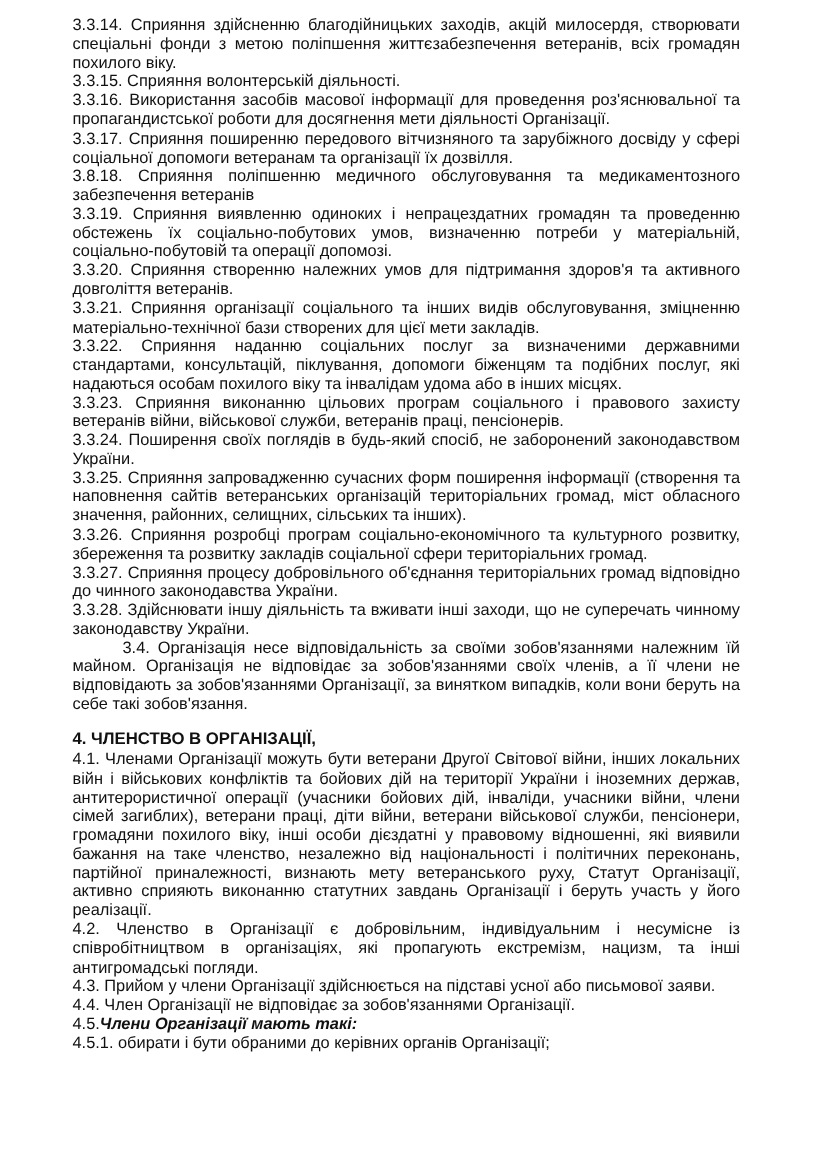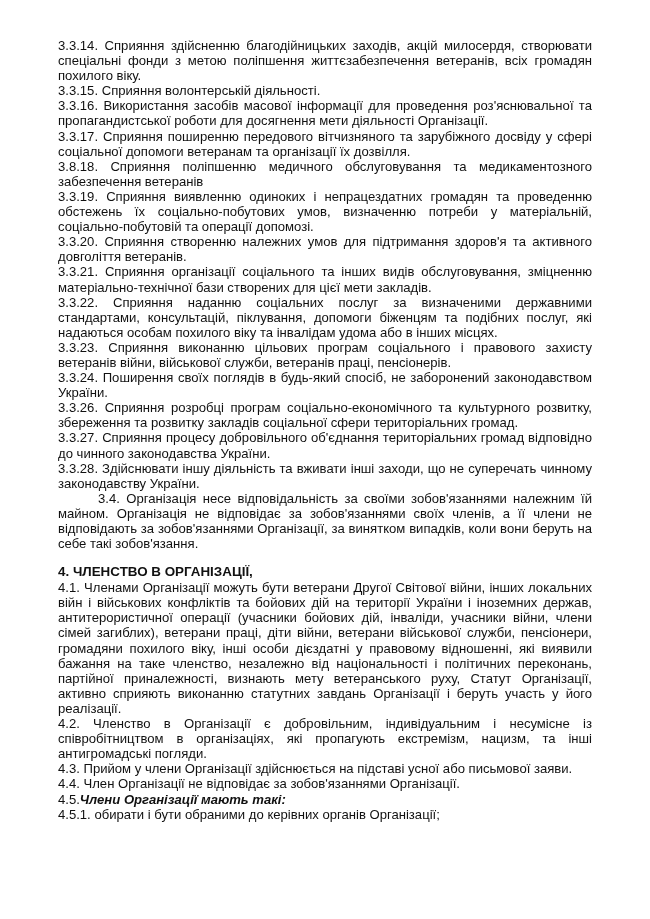--- a/index.html
+++ b/index.html
@@ -1,20 +1,20 @@
 <!DOCTYPE html>
 <html><head>
 <meta charset="utf-8">
 <style>
   html, body { margin: 0; padding: 0; background: #ffffff; }
   body { width: 650px; height: 919px; overflow: hidden; position: relative; }
   .page {
     position: absolute;
     left: 58px;
-    top: 38px;
+    top: 12px;
     width: 534px;
     font-family: "Liberation Sans", sans-serif;
     font-size: 13.1px;
     line-height: 15.1px;
     color: #111111;
   }
   .page p {
     margin: 0;
     text-align: justify;
   }
@@ -38,20 +38,21 @@
     <p><span>3.3.15.</span> <span>Сприяння волонтерській діяльності.</span></p>
     <p><span>3.3.16.</span> <span>Використання засобів масової інформації для проведення роз'яснювальної та пропагандистської роботи для досягнення мети діяльності Організації.</span></p>
     <p><span>3.3.17.</span> <span>Сприяння поширенню передового вітчизняного та зарубіжного досвіду у сфері соціальної допомоги ветеранам та організації їх дозвілля.</span></p>
     <p><span>3.8.18.</span> <span>Сприяння поліпшенню медичного обслуговування та медикаментозного забезпечення ветеранів</span></p>
     <p><span>3.3.19.</span> <span>Сприяння виявленню одиноких і непрацездатних громадян та проведенню обстежень їх соціально-побутових умов, визначенню потреби у матеріальній, соціально-побутовій та операції допомозі.</span></p>
     <p><span>3.3.20.</span> <span>Сприяння створенню належних умов для підтримання здоров'я та активного довголіття ветеранів.</span></p>
     <p><span>3.3.21.</span> <span>Сприяння організації соціального та інших видів обслуговування, зміцненню матеріально-технічної бази створених для цієї мети закладів.</span></p>
     <p><span>3.3.22.</span> <span>Сприяння наданню соціальних послуг за визначеними державними стандартами, консультацій, піклування, допомоги біженцям та подібних послуг, які надаються особам похилого віку та інвалідам удома або в інших місцях.</span></p>
     <p><span>3.3.23.</span> <span>Сприяння виконанню цільових програм соціального і правового захисту ветеранів війни, військової служби, ветеранів праці, пенсіонерів.</span></p>
     <p><span>3.3.24.</span> <span>Поширення своїх поглядів в будь-який спосіб, не заборонений законодавством України.</span></p>
+    <p><span>3.3.25.</span> <span>Сприяння запровадженню сучасних форм поширення інформації (створення та наповнення сайтів ветеранських організацій територіальних громад, міст обласного значення, районних, селищних, сільських та інших).</span></p>
     <p><span>3.3.26.</span> <span>Сприяння розробці програм соціально-економічного та культурного розвитку, збереження та розвитку закладів соціальної сфери територіальних громад.</span></p>
     <p><span>3.3.27.</span> <span>Сприяння процесу добровільного об'єднання територіальних громад відповідно до чинного законодавства України.</span></p>
     <p><span>3.3.28.</span> <span>Здійснювати іншу діяльність та вживати інші заходи, що не суперечать чинному законодавству України.</span></p>
   </div>
 
   <p class="indent"><span>3.4.</span> <span>Організація несе відповідальність за своїми зобов'язаннями належним їй майном. Організація не відповідає за зобов'язаннями своїх членів, а її члени не відповідають за зобов'язаннями Організації, за винятком випадків, коли вони беруть на себе такі зобов'язання.</span></p>
 
   <p class="heading">4. ЧЛЕНСТВО В ОРГАНІЗАЦІЇ,</p>
 
   <div>

